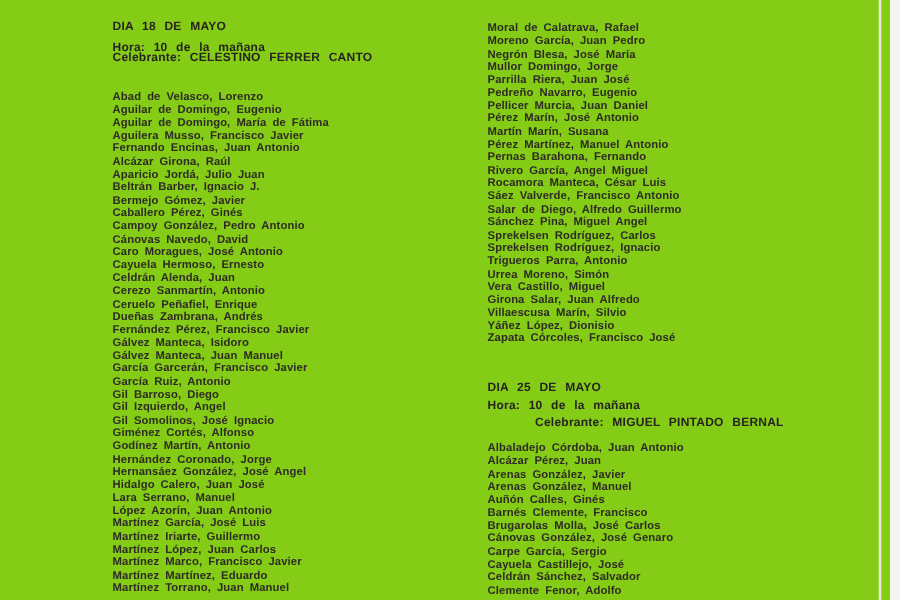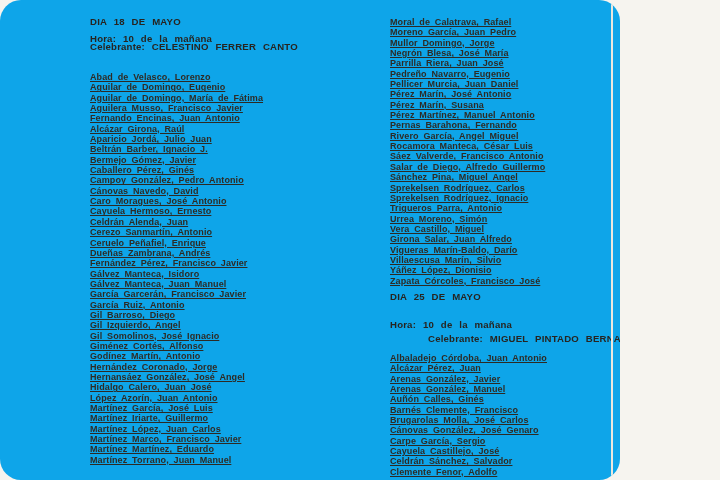--- a/index.html
+++ b/index.html
@@ -6,26 +6,25 @@
     margin: 0;
     padding: 0;
     width: 720px;
     height: 480px;
     overflow: hidden;
     background: #f6f4ef;
     font-family: "Liberation Sans", sans-serif;
   }
   .page {
     position: relative;
-    width: 620px;
+    width: 712px;
     height: 480px;
-    background: #0ea5e9;
+    background: #84cc16;
     color: #2d2a24;
     overflow: hidden;
-    border-radius: 21px;
   }
   .scan-edge {
     position: absolute;
     top: 0;
     bottom: 0;
     right: 7px;
     width: 2px;
     background: #ebe8df;
   }
   .hdr-line {
@@ -33,41 +32,40 @@
     font-weight: bold;
     font-size: 9.6px;
     letter-spacing: 0.2px;
     word-spacing: 4px;
     white-space: nowrap;
     color: #272420;
   }
   .name-list {
     position: absolute;
     white-space: nowrap;
-    text-decoration: underline;
   }
   .name-line {
     font-weight: bold;
     font-size: 9px;
     line-height: 10.35px;
     letter-spacing: 0.1px;
     word-spacing: 2.2px;
     color: #2e2b25;
     white-space: nowrap;
   }
   .col-left  { left: 90px; }
   .col-right { left: 390px; }
 
   .s1-day       { top: 16px; }
   .s1-time      { top: 33px; }
   .s1-celebrant { top: 41px; }
   .s1-names-left { top: 72px; }
 
   .s1-names-right { top: 17px; }
-  .s2-day       { top: 291px; }
+  .s2-day       { top: 305px; }
   .s2-time      { top: 319px; }
   .s2-celebrant { top: 333px; margin-left: 38px; }
   .s2-names     { top: 353px; }
 </style>
 </head>
 <body>
 
 <div class="page">
 
   <div class="hdr-line col-left s1-day">DIA 18 DE MAYO</div>
@@ -107,53 +105,53 @@
       <div class="name-line">García Garcerán, Francisco Javier</div>
       <div class="name-line">García Ruiz, Antonio</div>
       <div class="name-line">Gil Barroso, Diego</div>
       <div class="name-line">Gil Izquierdo, Angel</div>
       <div class="name-line">Gil Somolinos, José Ignacio</div>
       <div class="name-line">Giménez Cortés, Alfonso</div>
       <div class="name-line">Godínez Martín, Antonio</div>
       <div class="name-line">Hernández Coronado, Jorge</div>
       <div class="name-line">Hernansáez González, José Angel</div>
       <div class="name-line">Hidalgo Calero, Juan José</div>
+      <div class="name-line">Lara Serrano, Manuel</div>
       <div class="name-line">López Azorín, Juan Antonio</div>
       <div class="name-line">Martínez García, José Luis</div>
       <div class="name-line">Martínez Iriarte, Guillermo</div>
       <div class="name-line">Martínez López, Juan Carlos</div>
       <div class="name-line">Martínez Marco, Francisco Javier</div>
       <div class="name-line">Martínez Martínez, Eduardo</div>
       <div class="name-line">Martínez Torrano, Juan Manuel</div>
     </div>
 
   <div class="name-list col-right s1-names-right">
       <div class="name-line">Moral de Calatrava, Rafael</div>
       <div class="name-line">Moreno García, Juan Pedro</div>
+      <div class="name-line">Negrón Blesa, José María</div>
       <div class="name-line">Mullor Domingo, Jorge</div>
-      <div class="name-line">Negrón Blesa, José María</div>
       <div class="name-line">Parrilla Riera, Juan José</div>
       <div class="name-line">Pedreño Navarro, Eugenio</div>
       <div class="name-line">Pellicer Murcia, Juan Daniel</div>
       <div class="name-line">Pérez Marín, José Antonio</div>
-      <div class="name-line">Pérez Marín, Susana</div>
+      <div class="name-line">Martín Marín, Susana</div>
       <div class="name-line">Pérez Martínez, Manuel Antonio</div>
       <div class="name-line">Pernas Barahona, Fernando</div>
       <div class="name-line">Rivero García, Angel Miguel</div>
       <div class="name-line">Rocamora Manteca, César Luis</div>
       <div class="name-line">Sáez Valverde, Francisco Antonio</div>
       <div class="name-line">Salar de Diego, Alfredo Guillermo</div>
       <div class="name-line">Sánchez Pina, Miguel Angel</div>
       <div class="name-line">Sprekelsen Rodríguez, Carlos</div>
       <div class="name-line">Sprekelsen Rodríguez, Ignacio</div>
       <div class="name-line">Trigueros Parra, Antonio</div>
       <div class="name-line">Urrea Moreno, Simón</div>
       <div class="name-line">Vera Castillo, Miguel</div>
       <div class="name-line">Girona Salar, Juan Alfredo</div>
-      <div class="name-line">Vigueras Marín-Baldo, Darío</div>
       <div class="name-line">Villaescusa Marín, Silvio</div>
       <div class="name-line">Yáñez López, Dionisio</div>
       <div class="name-line">Zapata Córcoles, Francisco José</div>
     </div>
 
   <div class="hdr-line col-right s2-day">DIA 25 DE MAYO</div>
 
   <div class="hdr-line col-right s2-time">
     <span>Hora:</span>
     <span>10 de la mañana</span>

